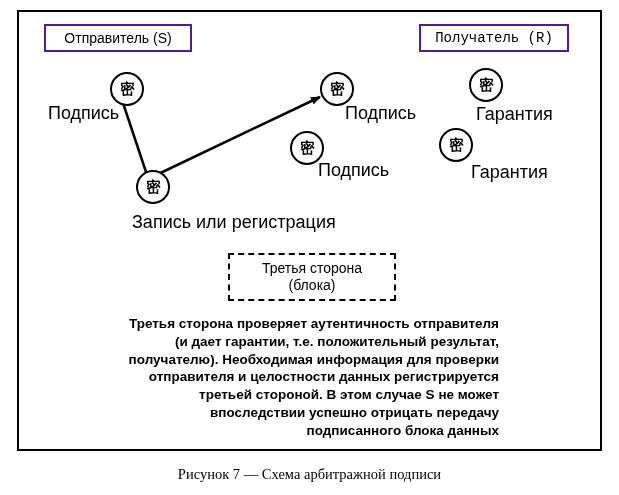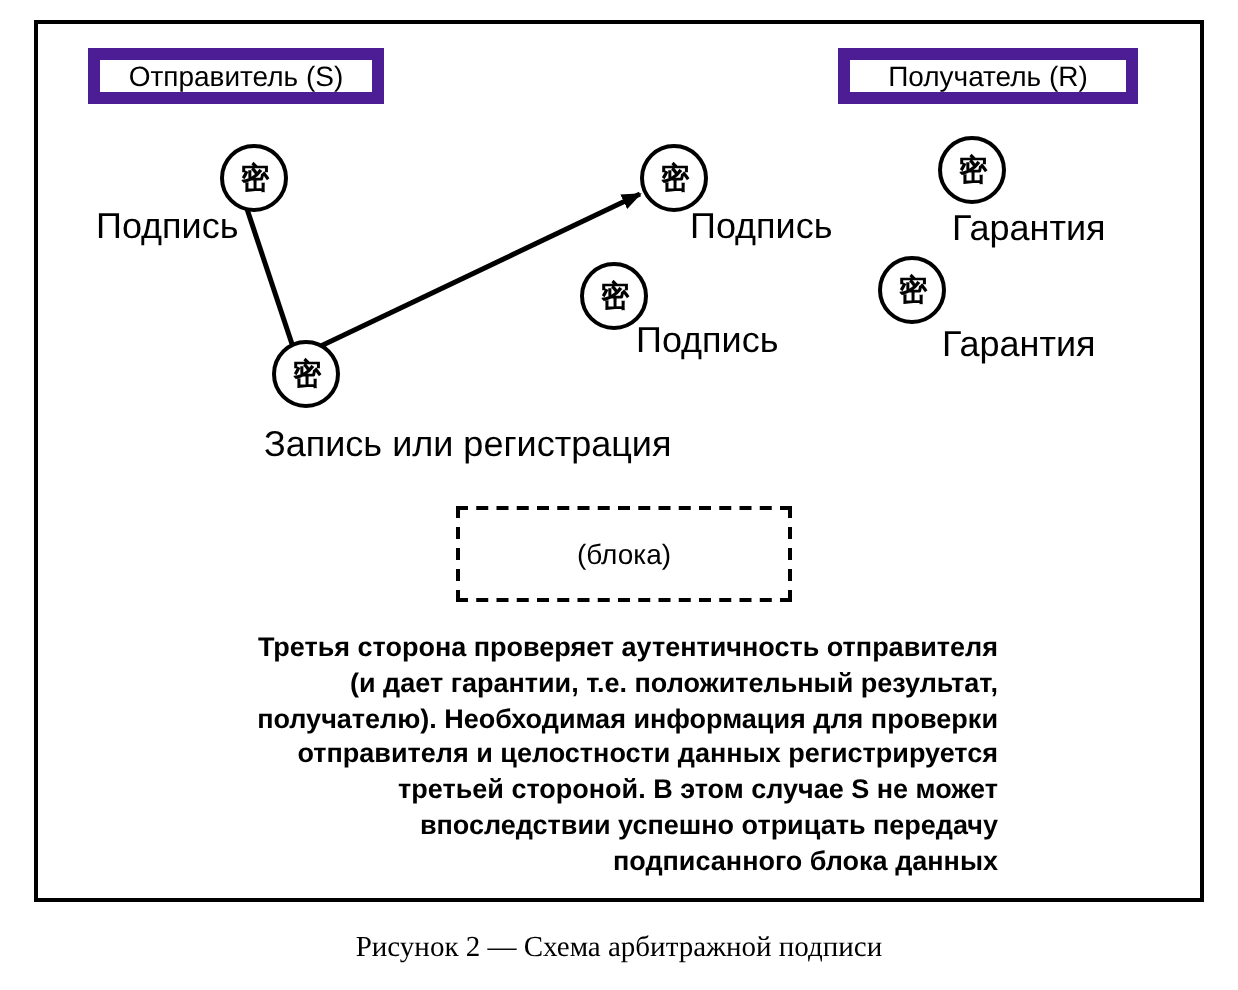--- a/index.html
+++ b/index.html
@@ -27,21 +27,21 @@
     left: 17px;
     top: 10px;
     width: 585px;
     height: 441px;
     border: 2px solid #000;
     box-sizing: border-box;
     background: #fff;
   }
   .box-label {
     position: absolute;
-    border: 6px solid #4c1d95;
+    border: 2px solid #4c1d95;
     box-sizing: border-box;
     background: #fff;
     font-size: 14px;
     line-height: 1.15;
     display: flex;
     align-items: center;
     justify-content: center;
     padding: 0 8px;
     white-space: nowrap;
   }
@@ -49,20 +49,21 @@
     left: 44px;
     top: 24px;
     width: 148px;
     height: 28px;
   }
   #receiver-box {
     left: 419px;
     top: 24px;
     width: 150px;
     height: 28px;
+    font-family: Liberation Mono, monospace;
   }
   #third-party-box {
     left: 228px;
     top: 253px;
     width: 168px;
     height: 48px;
     border: 2px dashed #000;
     flex-direction: column;
     justify-content: center;
     text-align: center;
@@ -170,19 +171,20 @@
   </div>
 
   <div class="cap" style="left:48px; top:103px;">Подпись</div>
   <div class="cap" style="left:345px; top:103px;">Подпись</div>
   <div class="cap" style="left:318px; top:160px;">Подпись</div>
   <div class="cap" style="left:94px; top:212px;margin-left:38px;">Запись или регистрация</div>
   <div class="cap" style="left:476px; top:104px;">Гарантия</div>
   <div class="cap" style="left:471px; top:162px;">Гарантия</div>
 
   <div class="box-label" id="third-party-box">
+    <span>Третья сторона</span>
     <span>(блока)</span>
   </div>
 
   <div id="body-text">Третья сторона проверяет аутентичность отправителя (и дает гарантии, т.е. положительный результат, получателю). Необходимая информация для проверки отправителя и целостности данных регистрируется третьей стороной. В этом случае S не может впоследствии успешно отрицать передачу подписанного блока данных</div>
 
-  <div id="caption">Рисунок 2 — Схема арбитражной подписи</div>
+  <div id="caption">Рисунок 7 — Схема арбитражной подписи</div>
 </div>
 
 </body></html>

